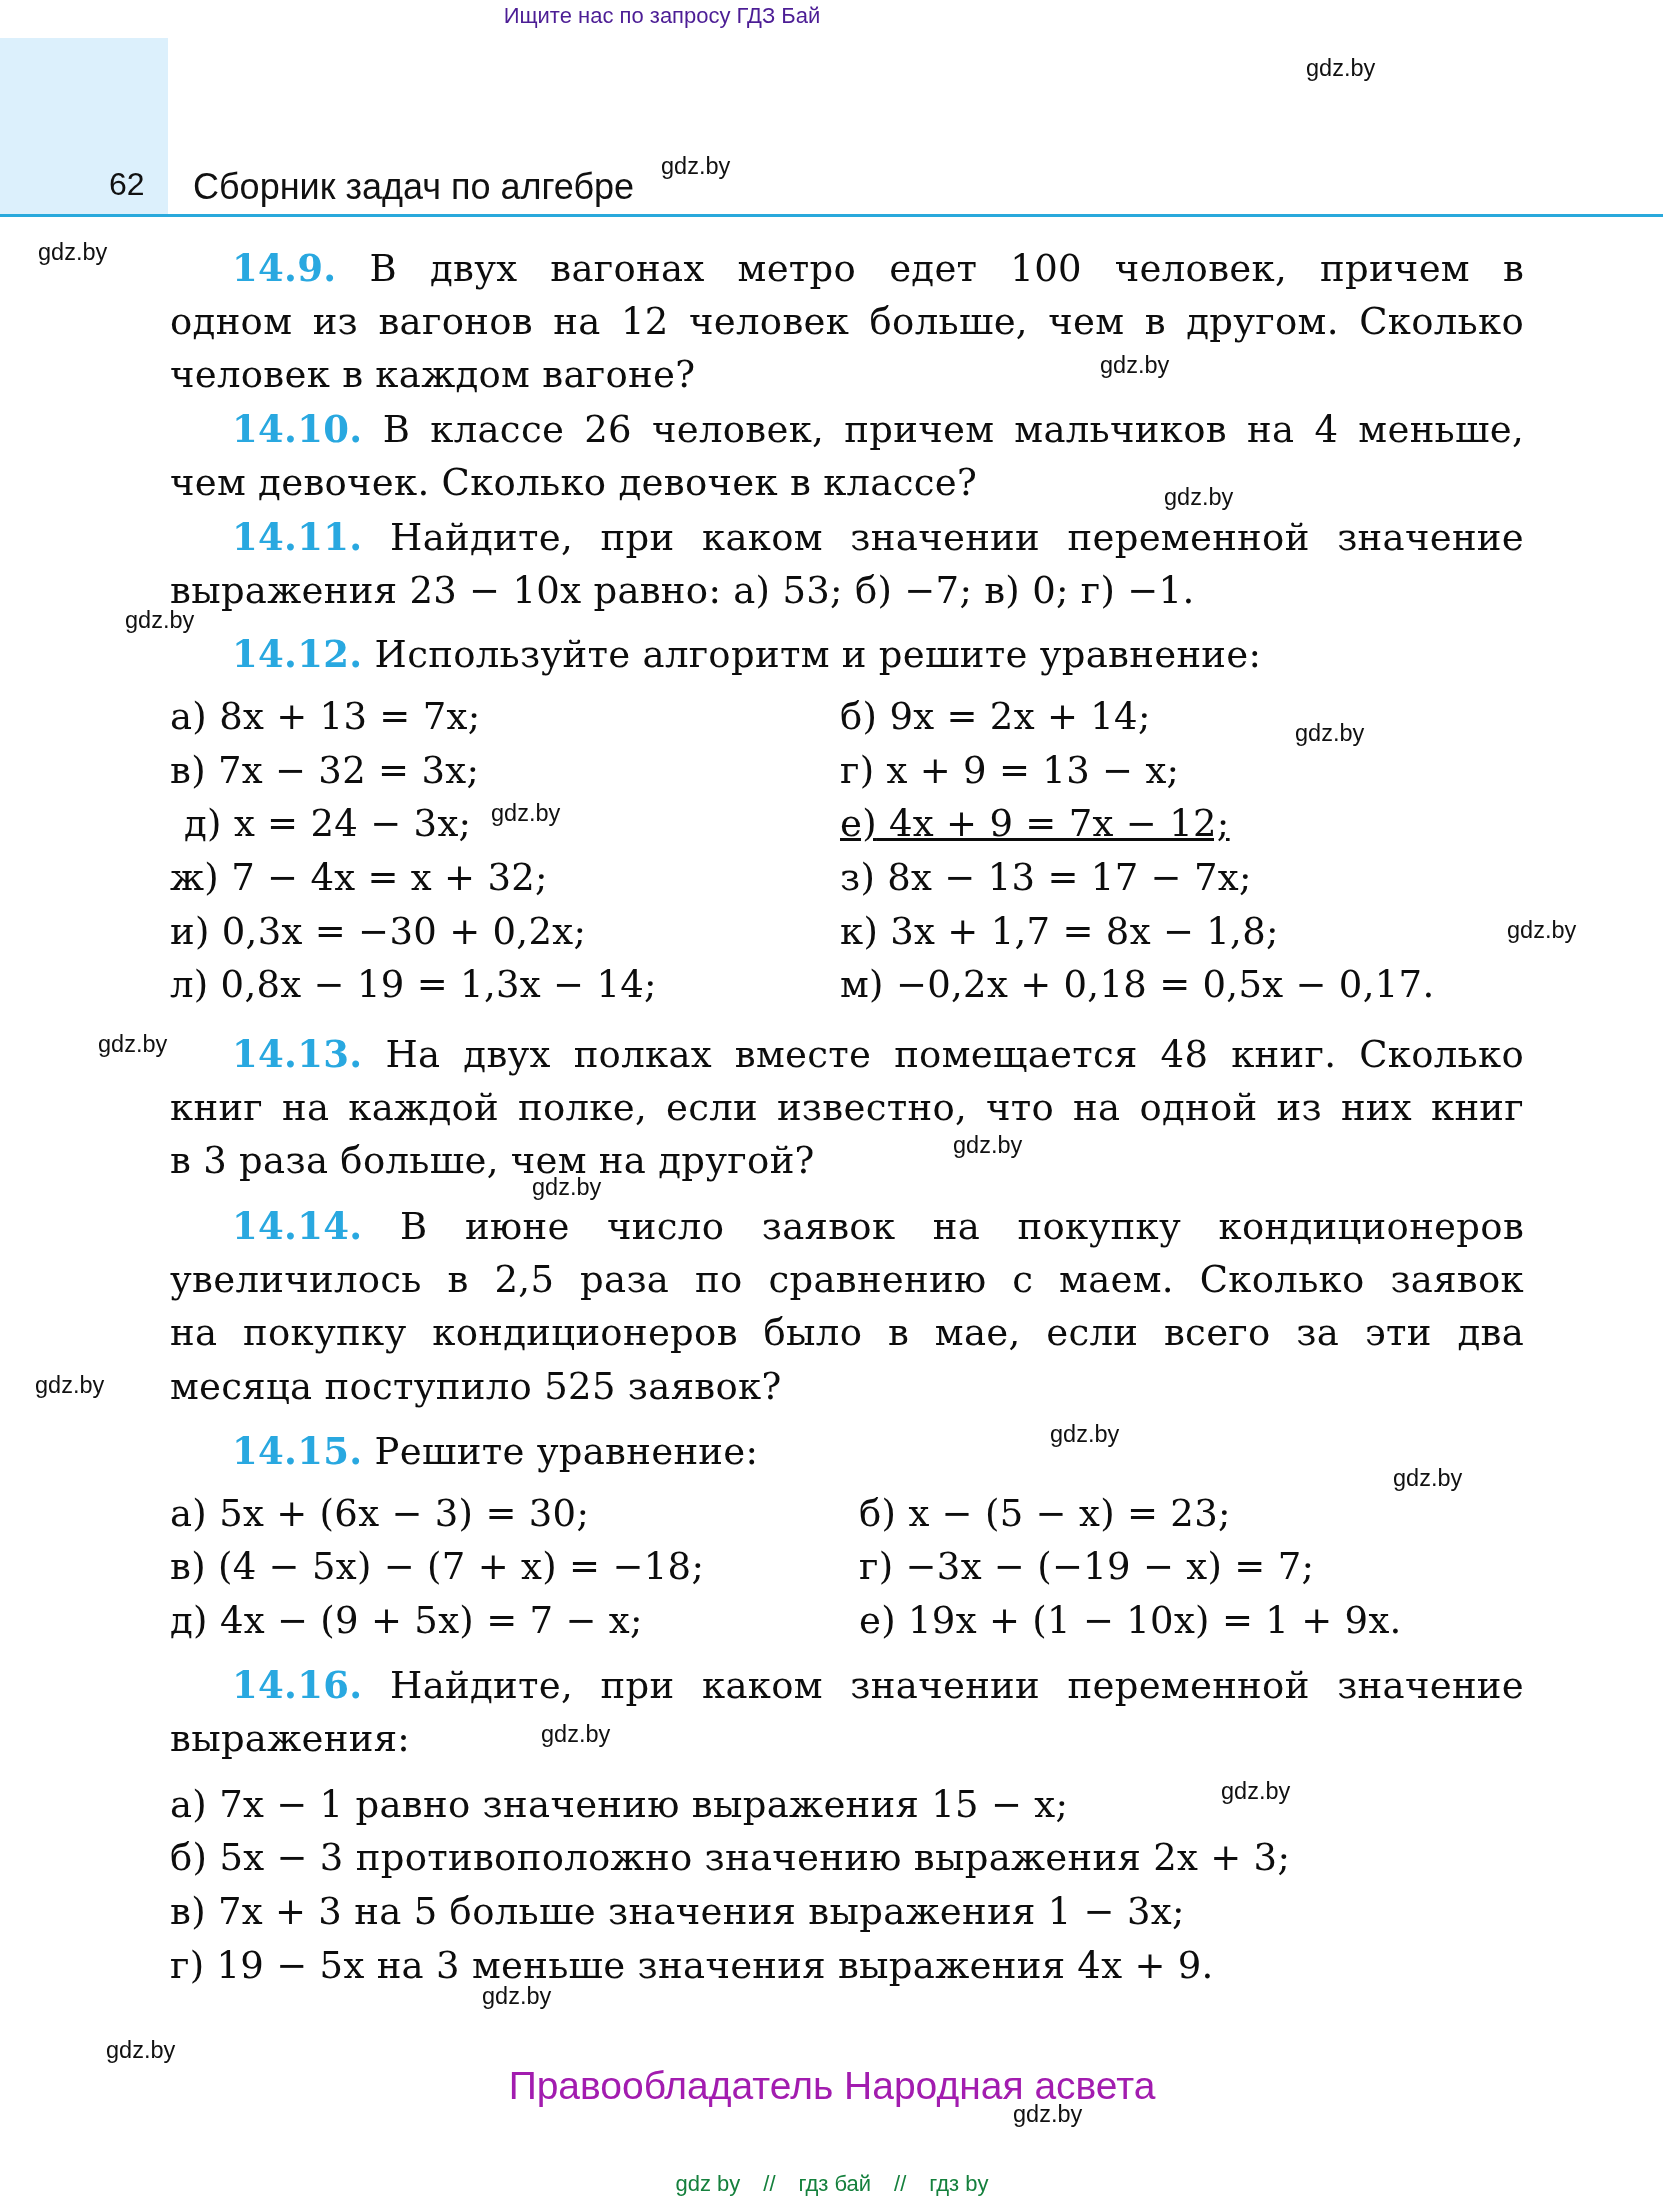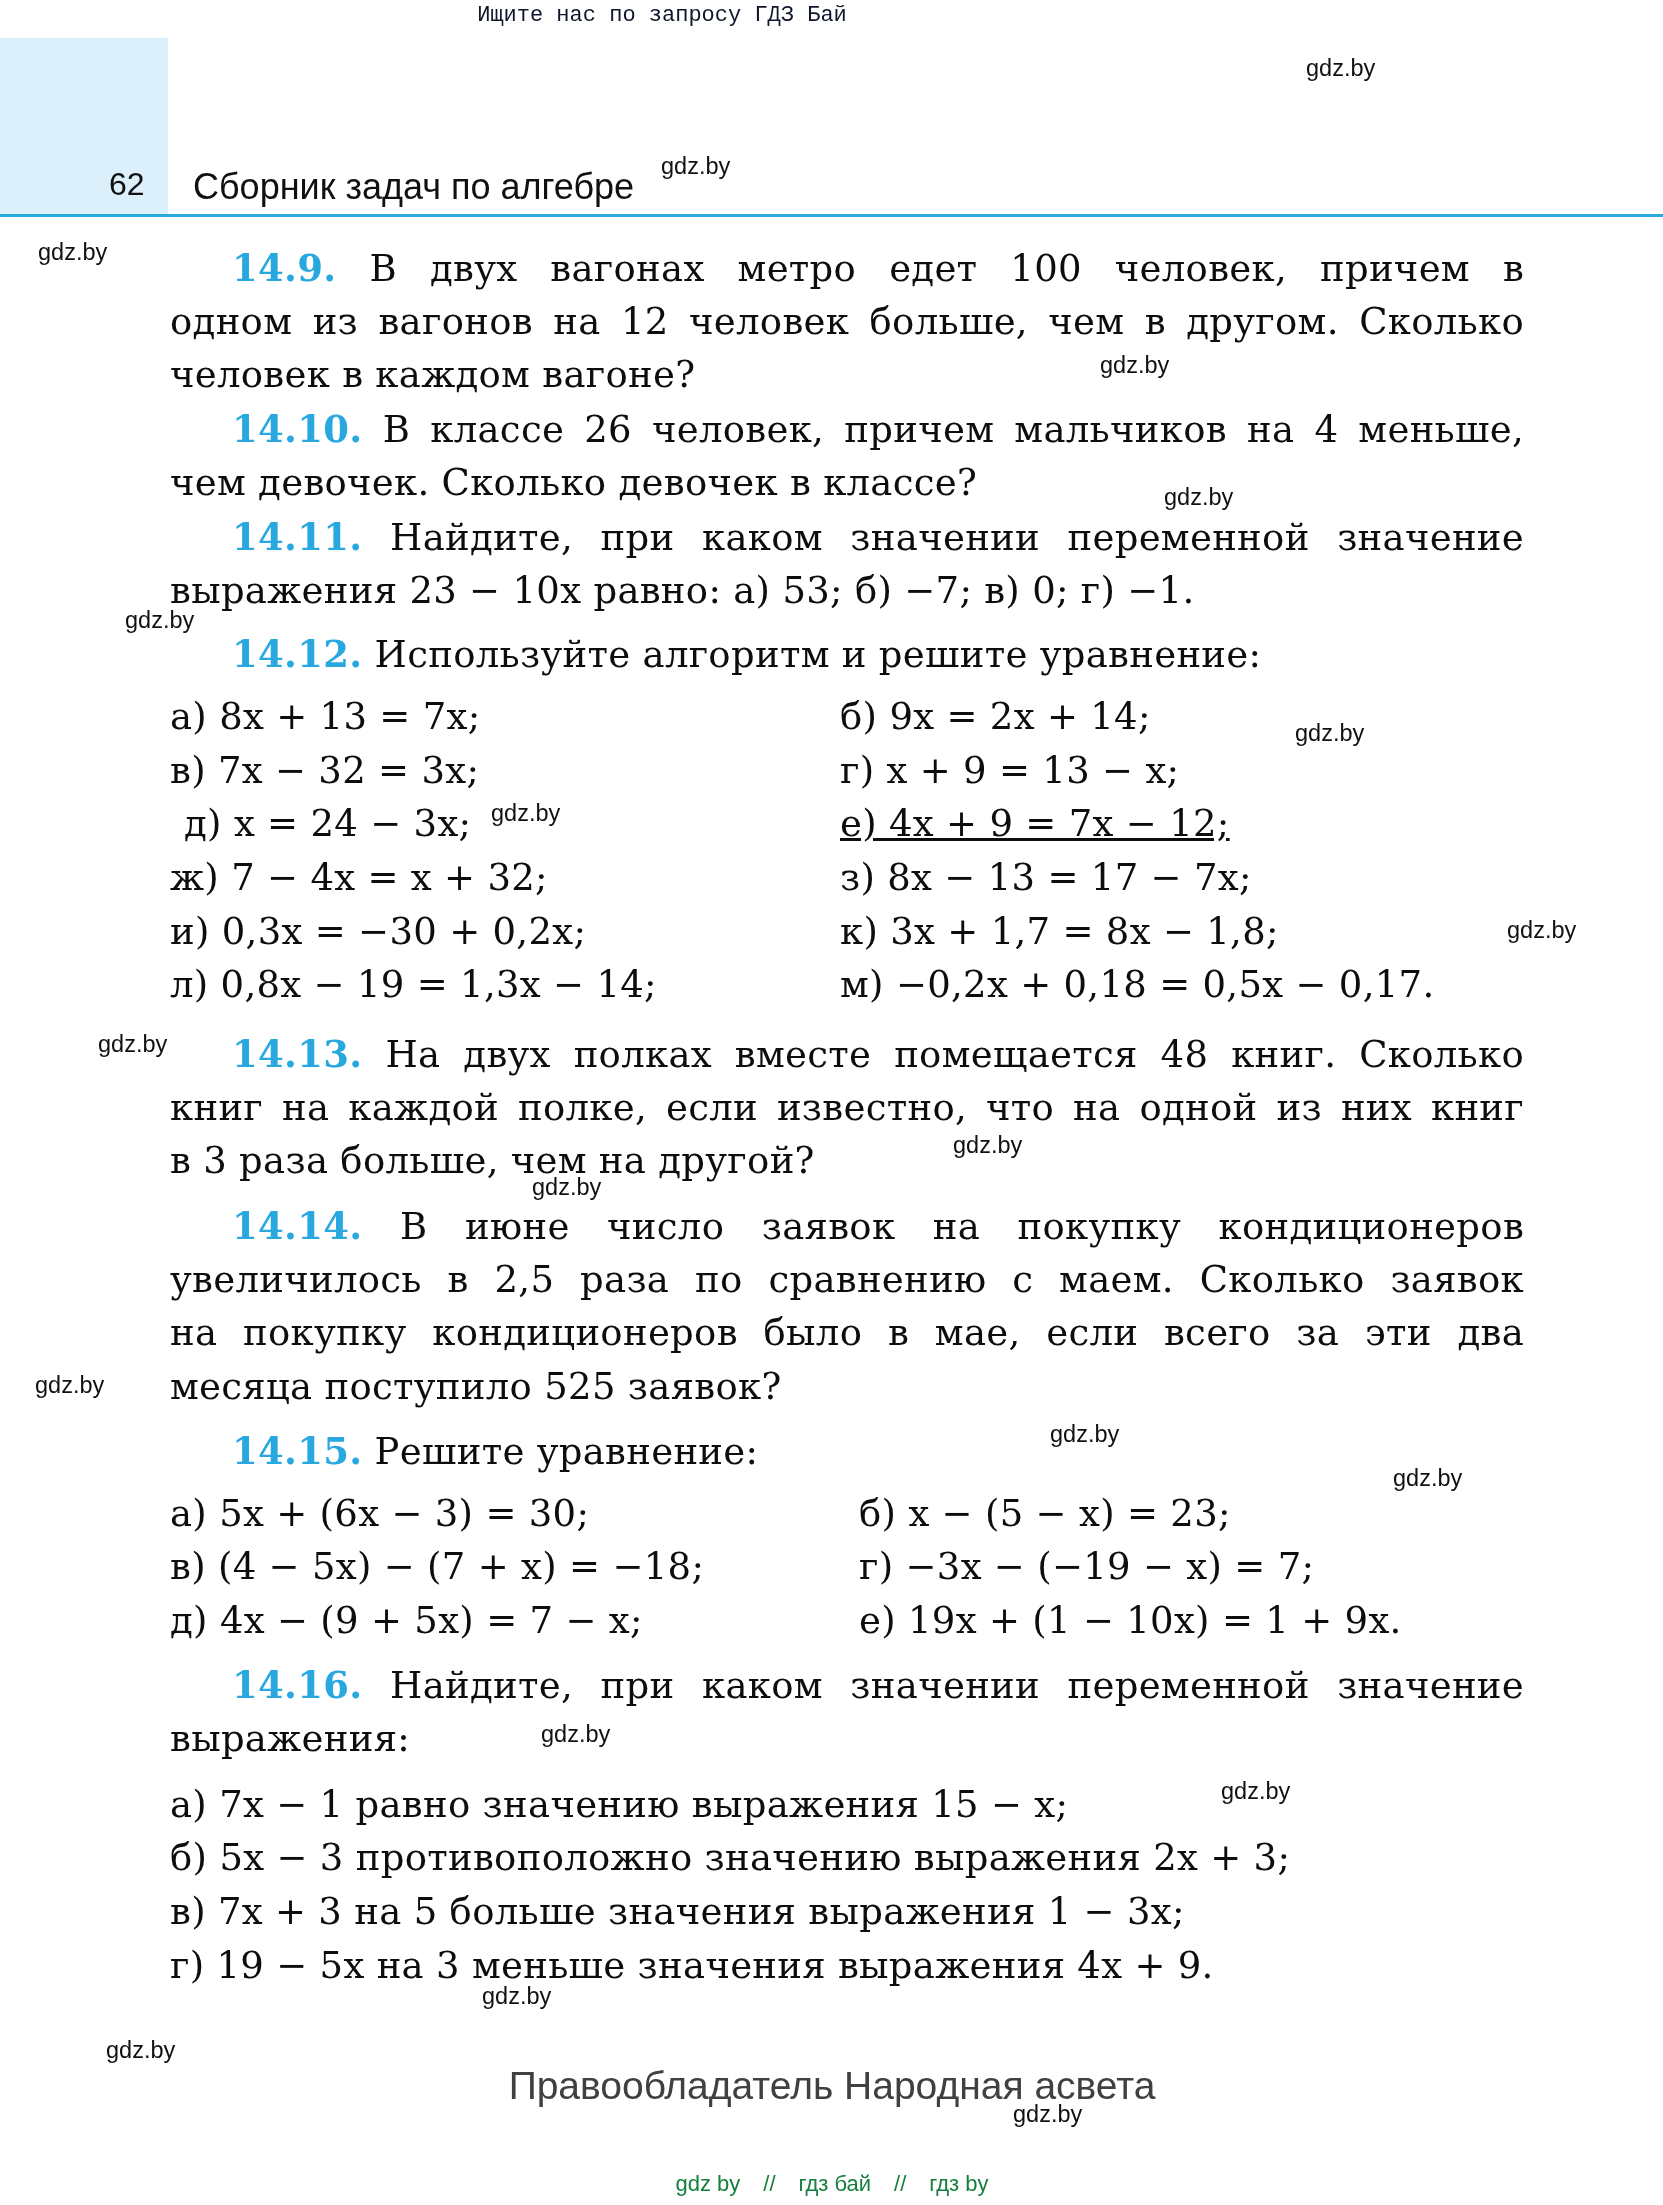--- a/index.html
+++ b/index.html
@@ -1,20 +1,20 @@
 <!DOCTYPE html>
 <html style="font-size:13.4px"><head>
   <meta charset="utf-8">
   <style>
     html, body { margin: 0; padding: 0; background: #ffffff; }
     body { width: 1664px; height: 2205px; position: relative; overflow: hidden; }
     .abs { position: absolute; white-space: nowrap; }
     .promo-top {
       left: 0; width: 1324px; top: 3.4px; text-align: center;
-      font-family: Liberation Mono, monospace; font-size: 22px; color: #0f172a;
+      font-family: Liberation Sans, sans-serif; font-size: 22px; color: #4c1d95;
     }
     .side-panel { left: 0; top: 38px; width: 168px; height: 178px; background: #dcf0fc; }
     .header-rule { left: 0; top: 214px; width: 1664px; height: 3.4px; background: #29a9dc; }
     .page-number {
       left: 109px; top: 166px; font-family: Liberation Sans, sans-serif;
       font-size: 32px; color: #111;
     }
     .running-title {
       left: 193px; top: 166px; font-family: "Liberation Sans", sans-serif;
       font-size: 36px; color: #111;
@@ -26,21 +26,21 @@
     .body-text {
       font-family: "DejaVu Serif", "Liberation Serif", serif; font-size: 37px; color: #0d0d0d;
       line-height: 54px; letter-spacing: 0.3px;
     }
     .para { position: absolute; left: 170px; width: 1354px; text-align: justify; text-align-last: left; }
     .para .num { color: #29a8e0; font-weight: bold; }
     .line { position: absolute; }
     .eq { position: absolute; font-family: "DejaVu Serif", "Liberation Serif", serif; font-size: 37px; color: #0d0d0d; white-space: nowrap; line-height: 54px; }
     .copyright {
       left: 0; width: 1664px; text-align: center; top: 2064px;
-      font-family: "Liberation Sans", sans-serif; font-size: 39px; color: #404040;
+      font-family: "Liberation Sans", sans-serif; font-size: 39px; color: #a21caf;
     }
     .footer-links {
       left: 0; width: 1664px; text-align: center; top: 2171px;
       font-family: "Liberation Sans", sans-serif; font-size: 22px; color: #15803d;
     }
     .footer-links span { margin: 0 8.4px; }
   </style>
 </head>
 <body>
 

